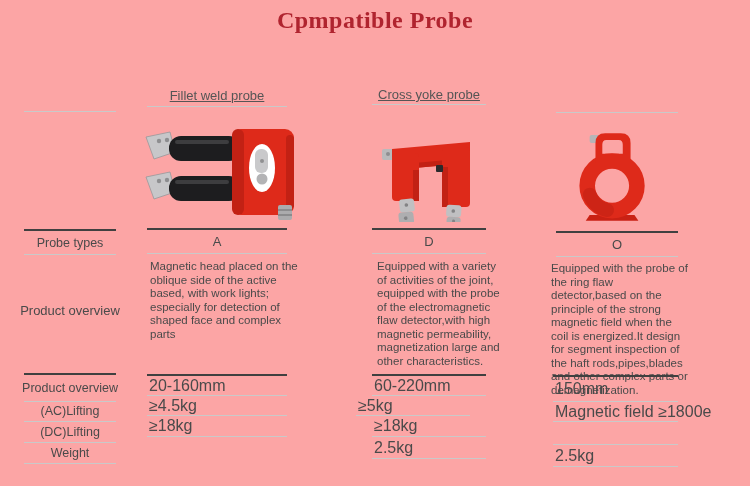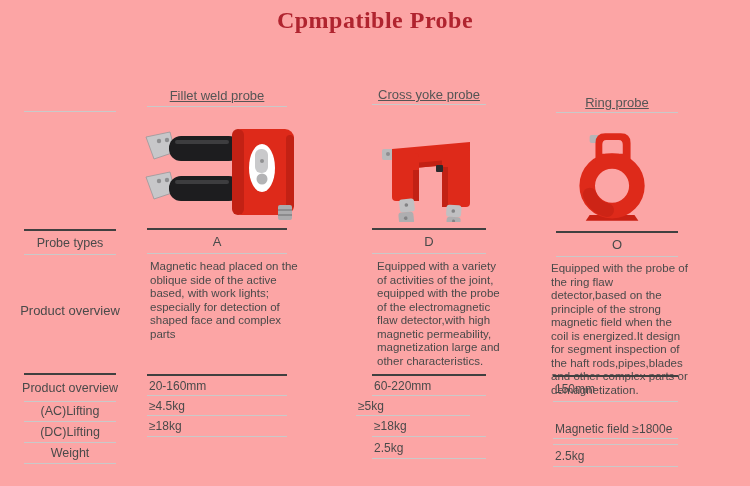--- a/index.html
+++ b/index.html
@@ -42,21 +42,21 @@
 
   .probe-img { position: absolute; }
   #img1 { left: 142px; top: 121px; width: 162px; height: 102px; }
   #img2 { left: 380px; top: 125px; width: 105px; height: 97px;  }
   #img3 { left: 576px; top: 130px; width: 76px;  height: 95px;  }
 
   .cell {
     position: absolute;
     display: flex;
     align-items: center;
-    font-size: 12px;
+    font-size: 16px;
     color: #4a4a4a;
     white-space: nowrap;
   }
   .center { justify-content: center; text-align: center; }
   .left   { justify-content: flex-start; padding-left: 2px; }
   .bt { border-top: 2px solid #404040; }
   .bb { border-bottom: 1px solid #c9c9c9; }
 
   
   #ptl { left: 24px;  top: 229px; width: 92px;  height: 26px; font-size: 12.5px; }
@@ -97,34 +97,33 @@
   #sa3 { left: 147px; top: 437px; width: 140px; height: 22px; }
 
   
   #sb0 { left: 372px; top: 374px; width: 114px; height: 22px; }
   #sb1 { left: 356px; top: 396px; width: 114px; height: 20px; text-align: center; }
   #sb2 { left: 372px; top: 416px; width: 114px; height: 21px; }
   #sb3 { left: 372px; top: 437px; width: 114px; height: 22px; }
 
   
   #sc0 { left: 553px; top: 375px; width: 125px; height: 27px; }
-  #sc1 { left: 553px; top: 402px; width: 125px; height: 20px; margin-top: 17px; }
+  #sc1 { left: 553px; top: 402px; width: 125px; height: 20px; }
   #sc2 { left: 553px; top: 422px; width: 125px; height: 23px; }
   #sc3 { left: 553px; top: 445px; width: 125px; height: 22px; }
 </style>
 </head>
 <body>
 
 <div class="page">
 
   <div class="title">Cpmpatible Probe</div>
 
   <div class="col-header" id="hdr1">Fillet weld probe</div>
   <div class="col-header" id="hdr2">Cross yoke probe</div>
-  <div class="col-header" id="hdr3">Ring probe</div>
   <div class="line" id="hl0"></div>
   <div class="line" id="hl1"></div>
   <div class="line" id="hl2"></div>
   <div class="line" id="hl3"></div>
 
   <div class="probe-img" id="img1">
     <svg width="162" height="102" viewBox="0 0 162 102">
       <polygon points="4,16 28,11 33,31 12,38" fill="#c7c7c9" stroke="#98989a" stroke-width="0.8"></polygon>
       <circle cx="17" cy="20" r="2.2" fill="#8e8e90"></circle>
         <circle cx="25" cy="19" r="2.2" fill="#8e8e90"></circle>

